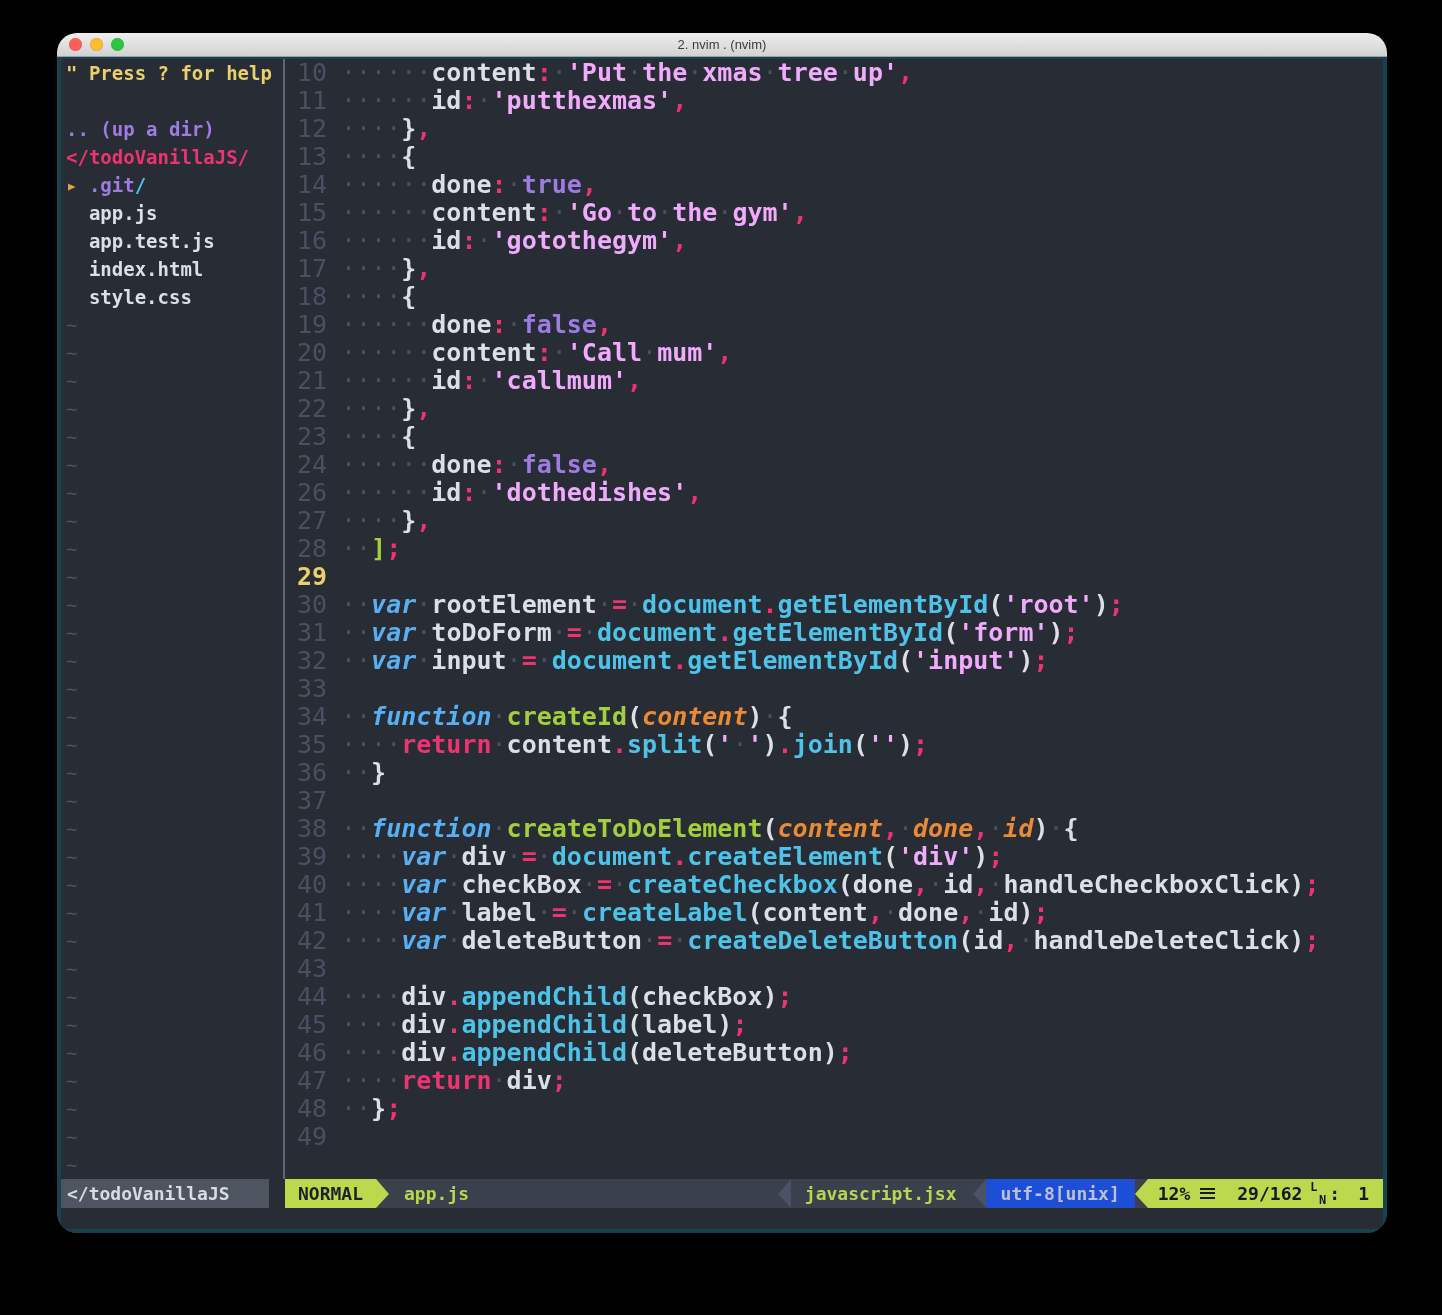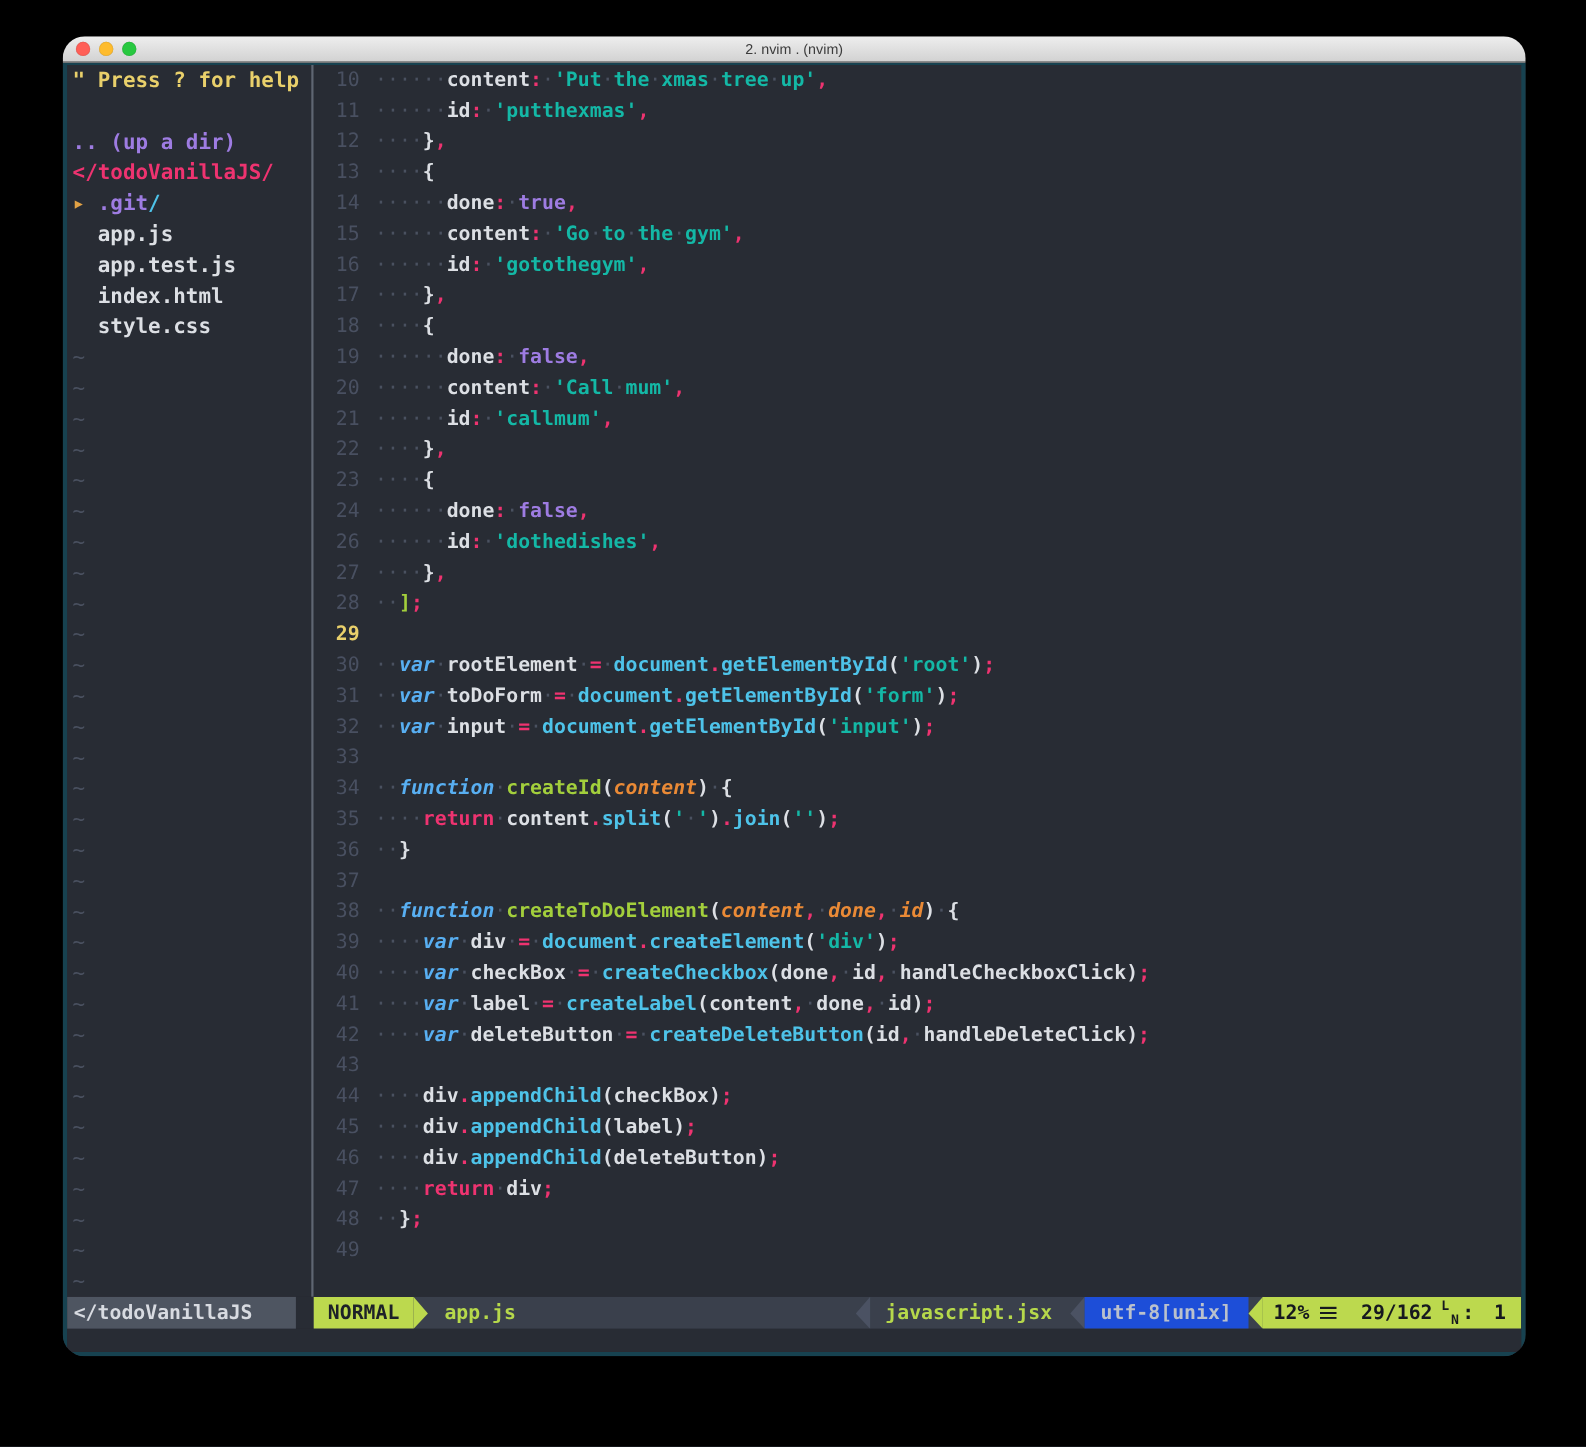--- a/index.html
+++ b/index.html
@@ -37,31 +37,31 @@
   .sidebar{width:222px;flex:none;font-size:19px;font-weight:bold;color:#dcdfe4;overflow:hidden;}
   .sb-line{height:28px;line-height:28px;padding-left:5px;white-space:pre;}
   .sb-y{color:#e9d06b;}
   .sb-pu{color:#9e7ce2;}
   .sb-pk{color:#ee3370;}
   .sb-cy{color:#4ec3e9;}
   .sb-ar{color:#e2a245;}
   .sb-w{color:#dcdfe4;}
   .sb-td{color:#4a5160;font-weight:normal;}
   
-  .editor{flex:1;min-width:0;font-size:18px;font-weight:bold;overflow:hidden;}
+  .editor{flex:1;min-width:0;font-size:25px;font-weight:bold;overflow:hidden;}
   .code-line{height:28px;line-height:28px;display:flex;white-space:pre;}
   .lnum{
     flex:none;width:32px;margin-left:10px;margin-right:14px;text-align:right;
     color:#495061;font-weight:normal;
   }
   .lnum.cur{color:#e9d06b;font-weight:bold;}
   .tk-ws{color:#4a5160;font-weight:normal;}
   .tk-w{color:#dcdfe4;}
   .tk-pk{color:#ee3370;}
-  .tk-y{color:#14b8a6;}
+  .tk-y{color:#f0abfc;}
   .tk-pu{color:#9e7ce2;}
   .tk-bl{color:#58aff2;font-style:italic;}
   .tk-cy{color:#4ec3e9;}
   .tk-gn{color:#a3cf3c;}
   .tk-or{color:#ea8a36;font-style:italic;}
   
   .statusbar{height:29px;flex:none;display:flex;font-size:18px;font-weight:bold;background:#282c34;}
   .sb-status{width:224px;flex:none;display:flex;background:#282c34;}
   .sb-status-label{background:#4e5561;color:#d8dbe1;line-height:29px;padding:0 16px 0 6px;min-width:186px;}
   .main-status{flex:1;min-width:0;display:flex;align-items:stretch;background:#3a404c;overflow:hidden;}

